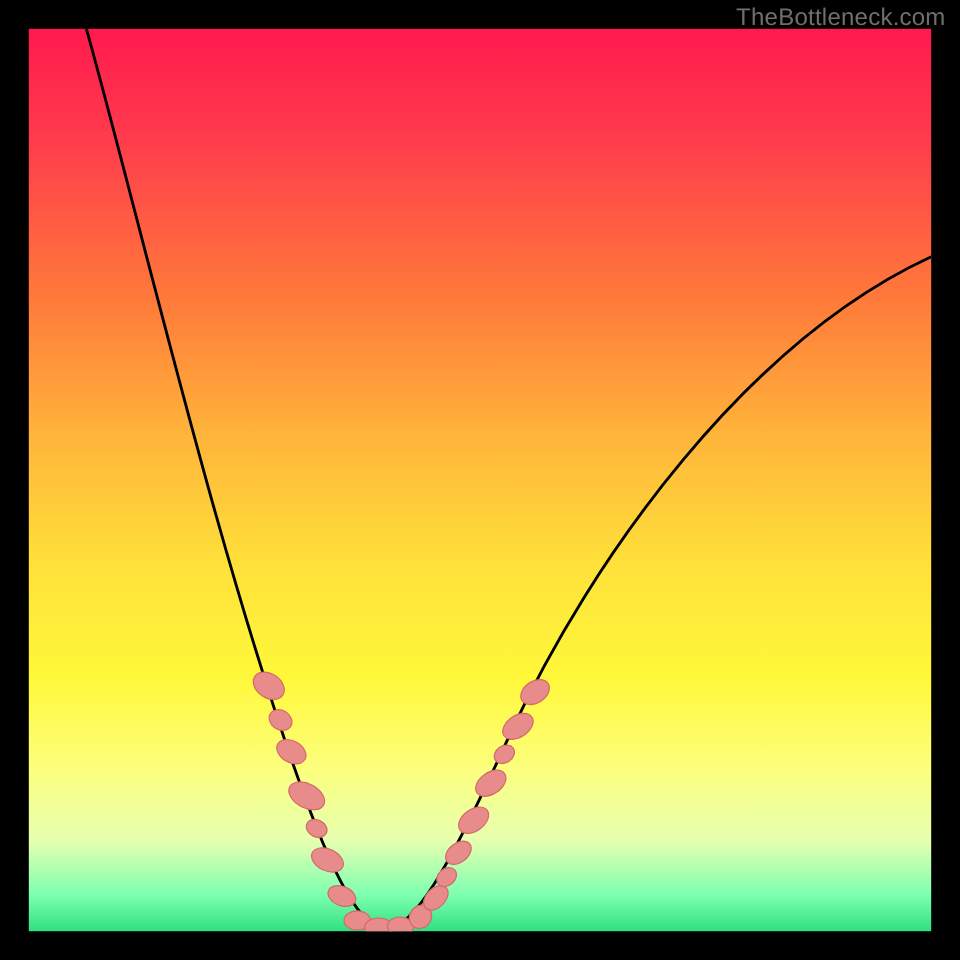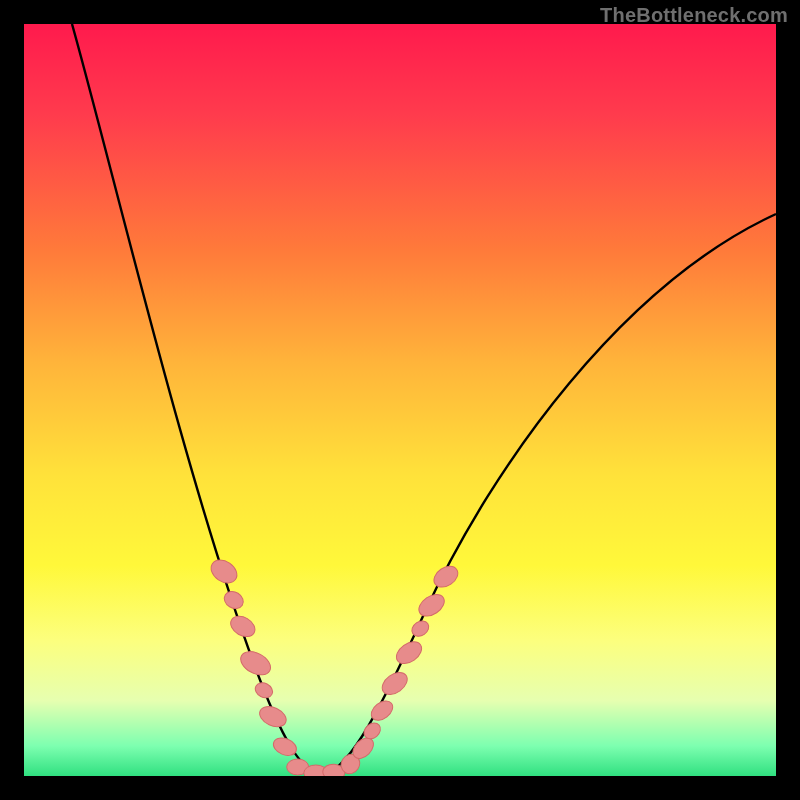--- a/index.html
+++ b/index.html
@@ -29,21 +29,21 @@
       #7dffb0 96%,
       #30e080 100%);
   }
   .watermark {
     position: absolute;
     top: 4px;
     right: 12px;
     color: #6f6f6f;
     font-size: 20px;
     letter-spacing: 0.2px;
-    font-weight: 700;
+    font-weight: 400;
   }
   svg.curve {
     position: absolute;
     left: 0;
     top: 0;
     width: 752px;
     height: 752px;
   }
 </style>
 </head>

